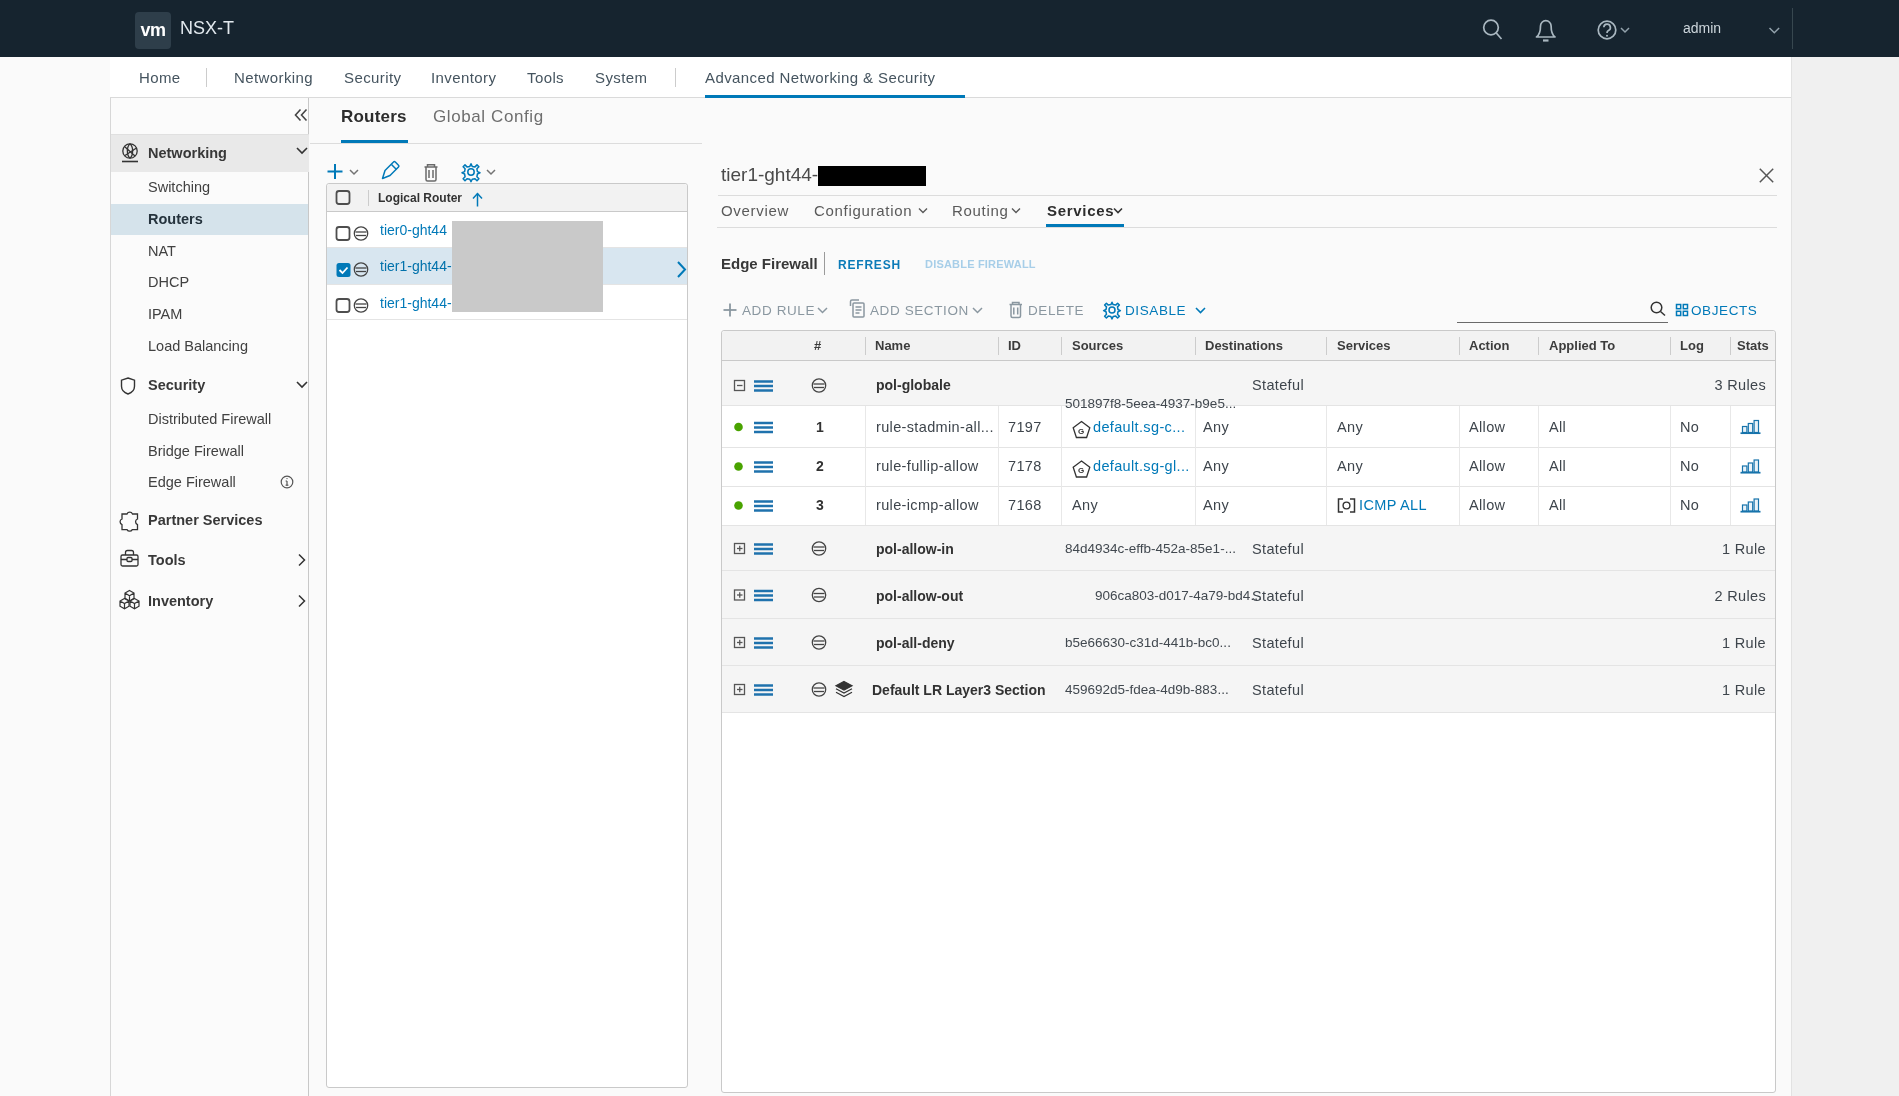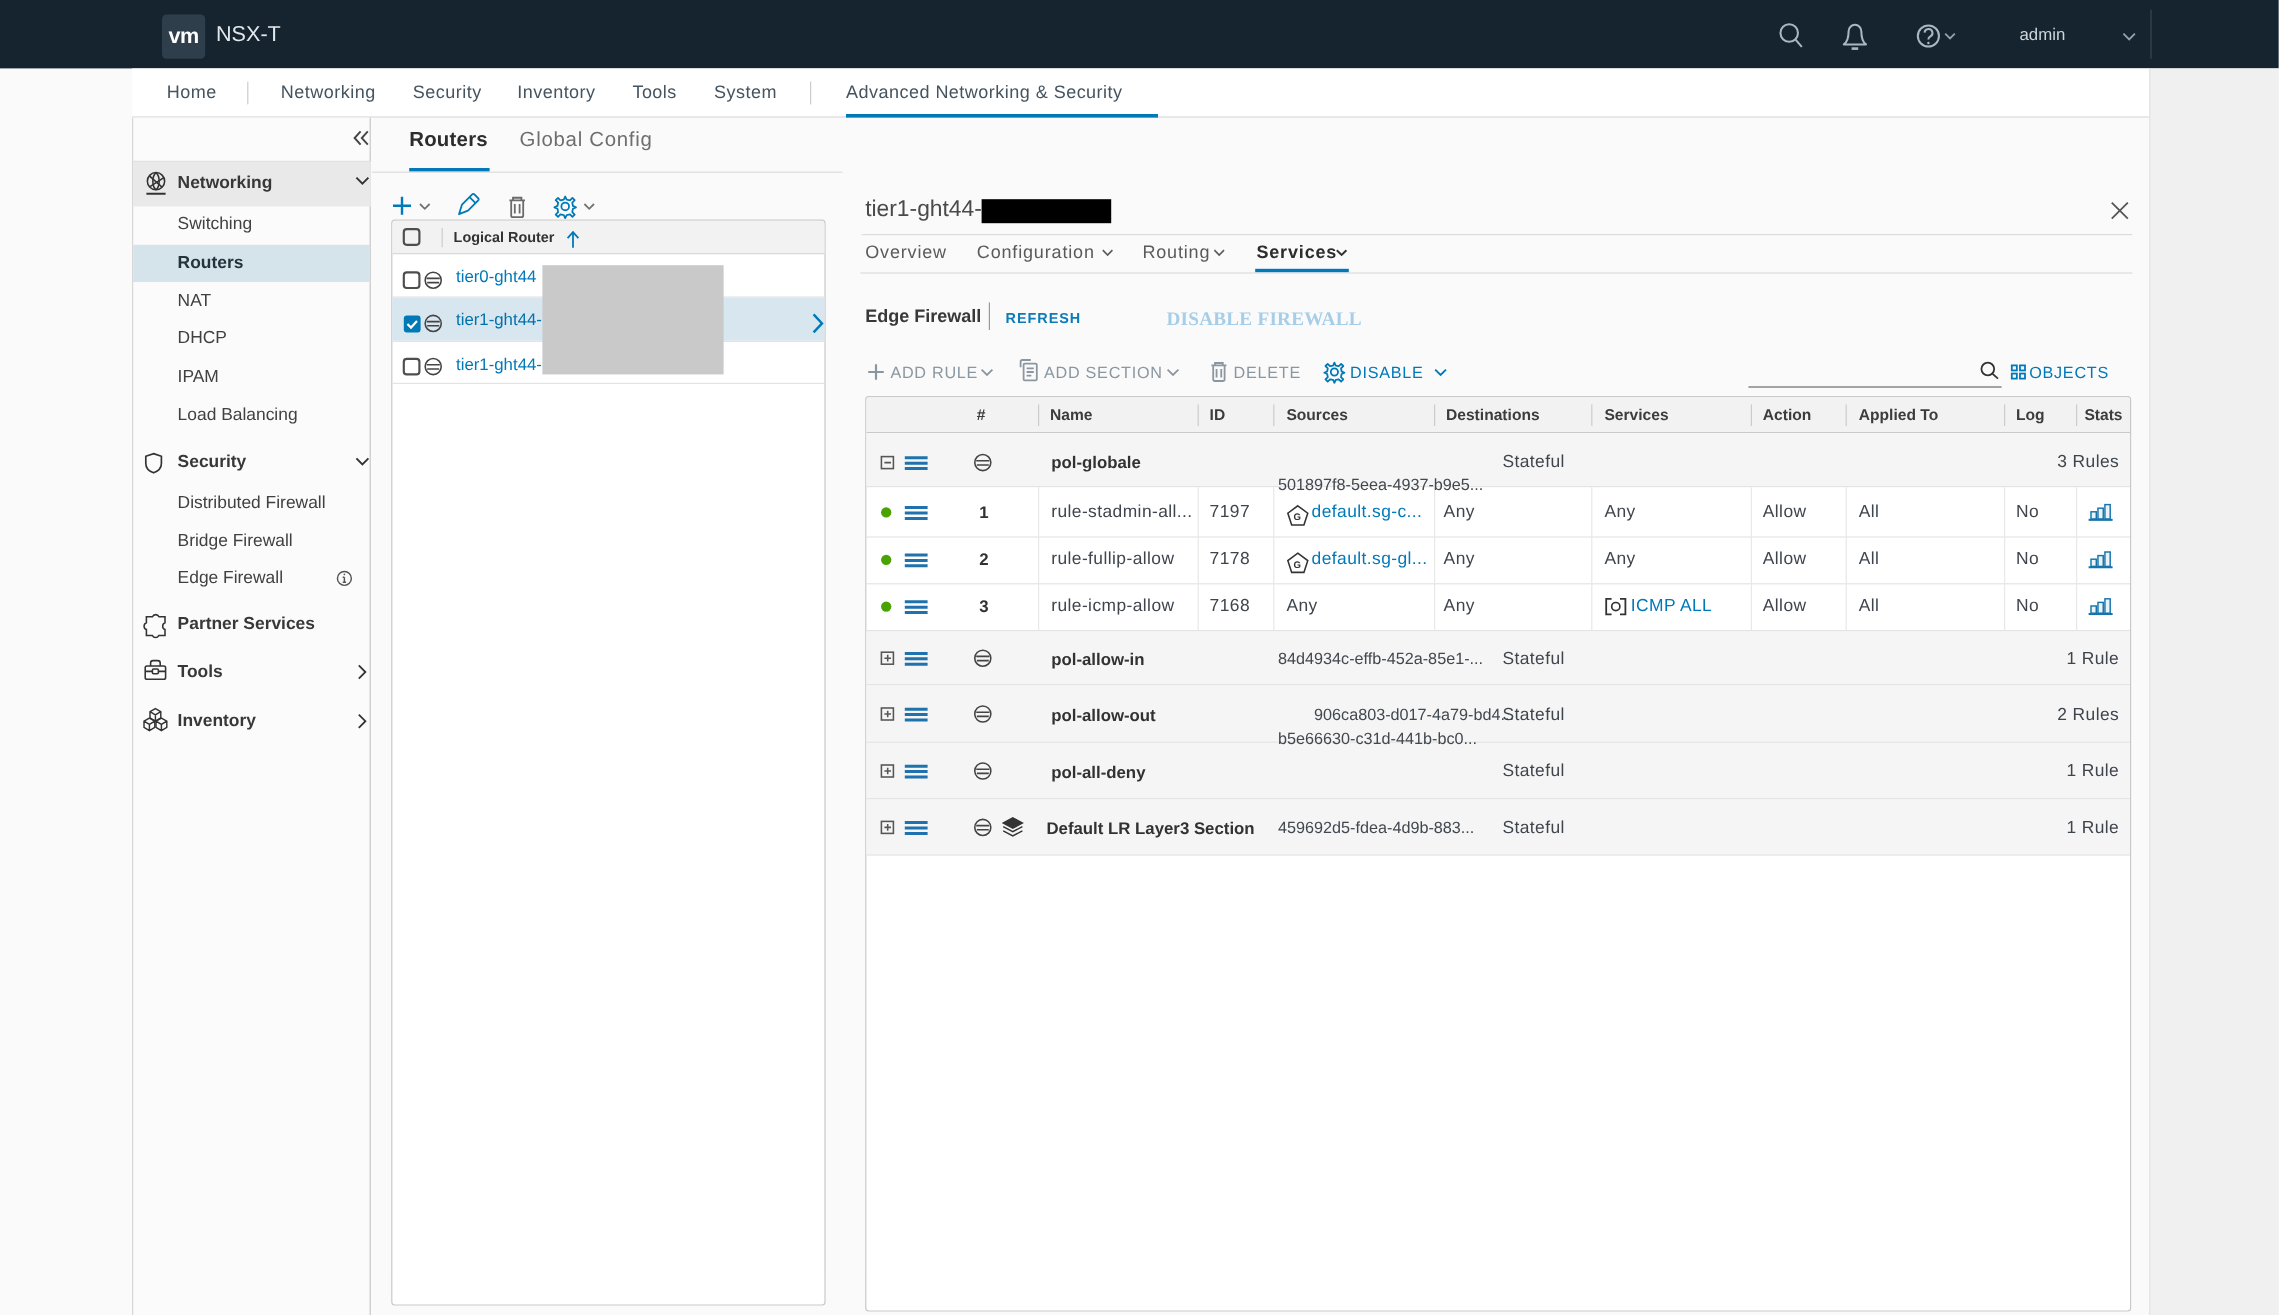--- a/index.html
+++ b/index.html
@@ -47,21 +47,21 @@
 #blackbox { left:818px; top:166px; width:108px; height:20px; background:#000; }
 #titleline { left:718px; top:195px; width:1059px; height:1px; background:#dcdcdc; }
 .mtab { position:absolute; top:202px; height:18px; line-height:18px; font-size:15px; letter-spacing:0.7px; color:#5a5a5a; }
 #mtabactive { font-weight:bold; color:#2d2d2d; }
 #mtabline { left:1046px; top:224px; width:78px; height:3px; background:#0079b8; }
 #mtabborder { left:717px; top:227px; width:1060px; height:1px; background:#dcdcdc; }
 
 #efw { left:721px; top:255px; font-size:15px; letter-spacing:0px; font-weight:bold; color:#383838; }
 #efwsep { left:824px; top:252px; width:1px; height:23px; background:#9a9a9a; }
 #refresh { left:838px; top:258px; font-size:12px; font-weight:bold; color:#0c7bb8; letter-spacing:0.8px; }
-#disablefw { left:972px; top:258px; font-size:16px; font-weight:bold; color:#a7cee8; letter-spacing:0.2px;font-family:Liberation Serif, serif; }
+#disablefw { left:925px; top:258px; font-size:11px; font-weight:bold; color:#a7cee8; letter-spacing:0.2px; }
 
 .tbbtn { position:absolute; top:304px; height:14px; line-height:14px; font-size:13.5px; color:#8a97a0; letter-spacing:0.6px; white-space:nowrap; }
 #searchline { left:1457px; top:322px; width:211px; height:1px; background:#6a6a6a; }
 
 
 #ftable { left:721px; top:330px; width:1055px; height:763px; border:1px solid #c9c9c9; border-radius:3px; background:#fff; }
 #fthead { left:722px; top:331px; width:1053px; height:30px; background:#f2f2f2; border-bottom:1px solid #c9c9c9; border-radius:3px 3px 0 0; }
 .fth { position:absolute; top:331px; height:30px; line-height:30px; font-size:13px; font-weight:bold; color:#3c3c3c; }
 .fcolsep { position:absolute; top:337px; width:1px; height:18px; background:#ccc; }
 .frow { position:absolute; left:722px; width:1053px; }
@@ -442,21 +442,21 @@
 <div class="fcell fuuid" style="left:1065px; top:541px;">84d4934c-effb-452a-85e1-...</div>
 <div class="fcell" style="left:1252px; top:541px;">Stateful</div>
 <div class="fcell" style="left:1690px; top:541px; width:76px; text-align:right;">1 Rule</div>
 
 <div class="fcell fbold" style="left:876px; top:588px;">pol-allow-out</div>
 <div class="fcell fuuid" style="left:1095px; top:588px;">906ca803-d017-4a79-bd4...</div>
 <div class="fcell" style="left:1252px; top:588px;">Stateful</div>
 <div class="fcell" style="left:1690px; top:588px; width:76px; text-align:right;">2 Rules</div>
 
 <div class="fcell fbold" style="left:876px; top:635px;">pol-all-deny</div>
-<div class="fcell fuuid" style="left:1065px; top:608px;">b5e66630-c31d-441b-bc0...</div>
+<div class="fcell fuuid" style="left:1065px; top:635px;">b5e66630-c31d-441b-bc0...</div>
 <div class="fcell" style="left:1252px; top:635px;">Stateful</div>
 <div class="fcell" style="left:1690px; top:635px; width:76px; text-align:right;">1 Rule</div>
 
 <div class="fcell fbold" style="left:872px; top:682px;">Default LR Layer3 Section</div>
 <div class="fcell fuuid" style="left:1065px; top:682px;">459692d5-fdea-4d9b-883...</div>
 <div class="fcell" style="left:1252px; top:682px;">Stateful</div>
 <div class="fcell" style="left:1690px; top:682px; width:76px; text-align:right;">1 Rule</div>
 
 <div class="abs" id="frowicons" style="left:722px; top:330px;">
 <svg width="1053" height="400" viewBox="0 0 1053 400" fill="none">

